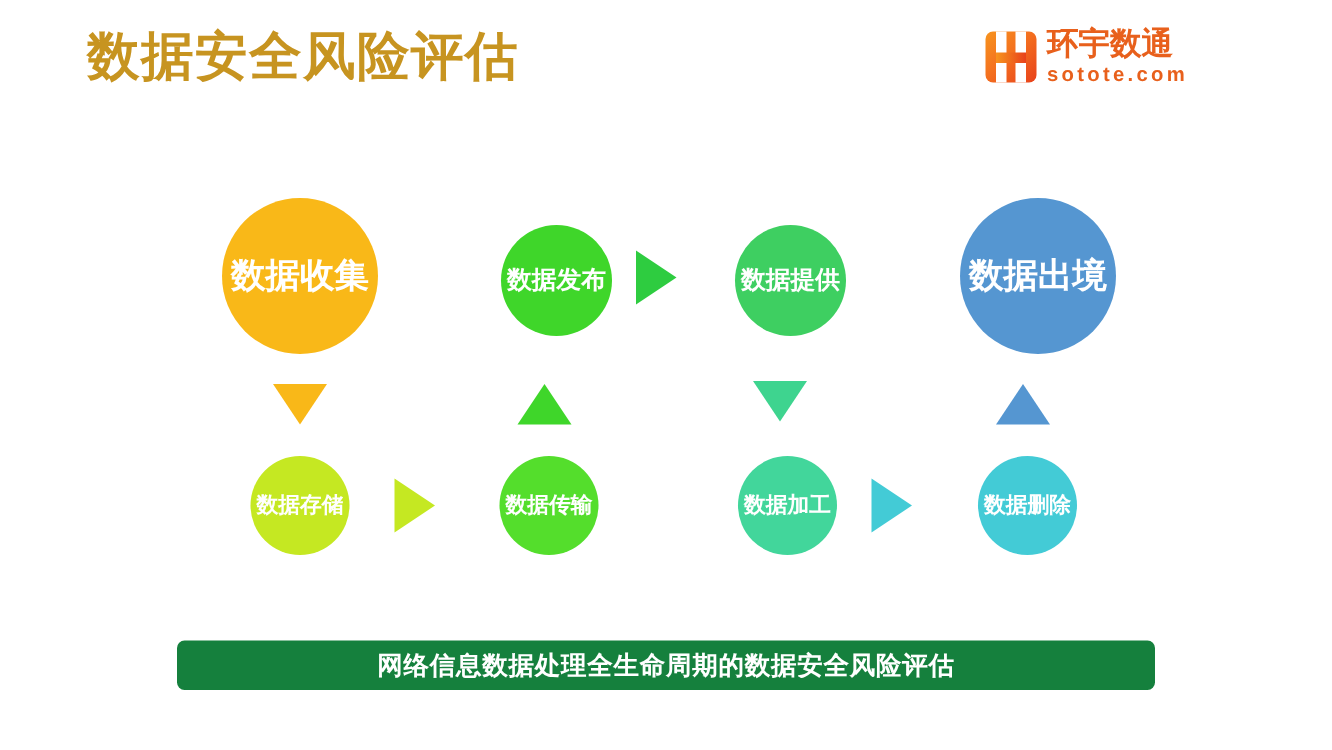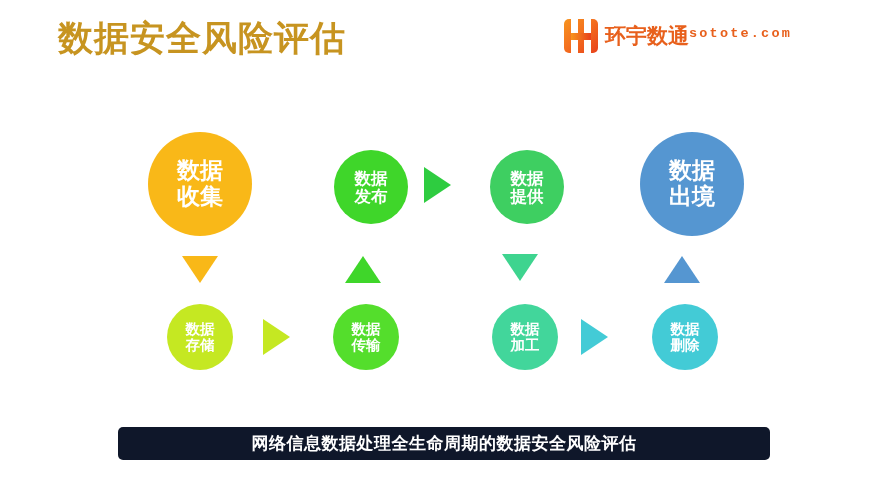--- a/index.html
+++ b/index.html
@@ -67,55 +67,54 @@
     position: absolute;
     left: 7px;
     right: 7px;
     top: 13.5px;
     height: 7px;
     background: linear-gradient(90deg,#f7941e,#e8411b);
     z-index: 2;
   }
   .logo-text {
     display: flex;
-    flex-direction: row;
+    flex-direction: column;
     justify-content: space-between;
     line-height: 1;
   }
   .logo-cn {
     font-size: 21px;
     font-weight: bold;
     color: #e8601c;
     letter-spacing: 0px;
     line-height: 22px;
   }
   .logo-en {
     font-size: 13.5px;
     font-weight: bold;
     color: #e8601c;
     letter-spacing: 2.2px;
     line-height: 15px;
     margin-top: 1px;
-    font-family: Liberation Mono, monospace;
   }
 
   
   .diagram {
     position: absolute;
     left: 0;
     top: 0;
     width: 888px;
     height: 500px;
   }
 
   .node {
     position: absolute;
     border-radius: 50%;
     display: flex;
-    flex-direction: column;
+    flex-direction: row;
     align-items: center;
     justify-content: center;
     color: #ffffff;
     font-weight: bold;
     box-sizing: border-box;
     text-align: center;
   }
   .node .line {
     display: block;
     line-height: 1.12;
@@ -149,21 +148,21 @@
     border-left: 27px solid currentColor;
   }
 
   
   .footer-banner {
     position: absolute;
     left: 118px;
     top: 427px;
     width: 652px;
     height: 33px;
-    background: #0f172a;
+    background: #15803d;
     border-radius: 5px;
     display: flex;
     align-items: center;
     justify-content: center;
     color: #ffffff;
     font-size: 17px;
     font-weight: bold;
     letter-spacing: 0.5px;
     white-space: nowrap;
   }

